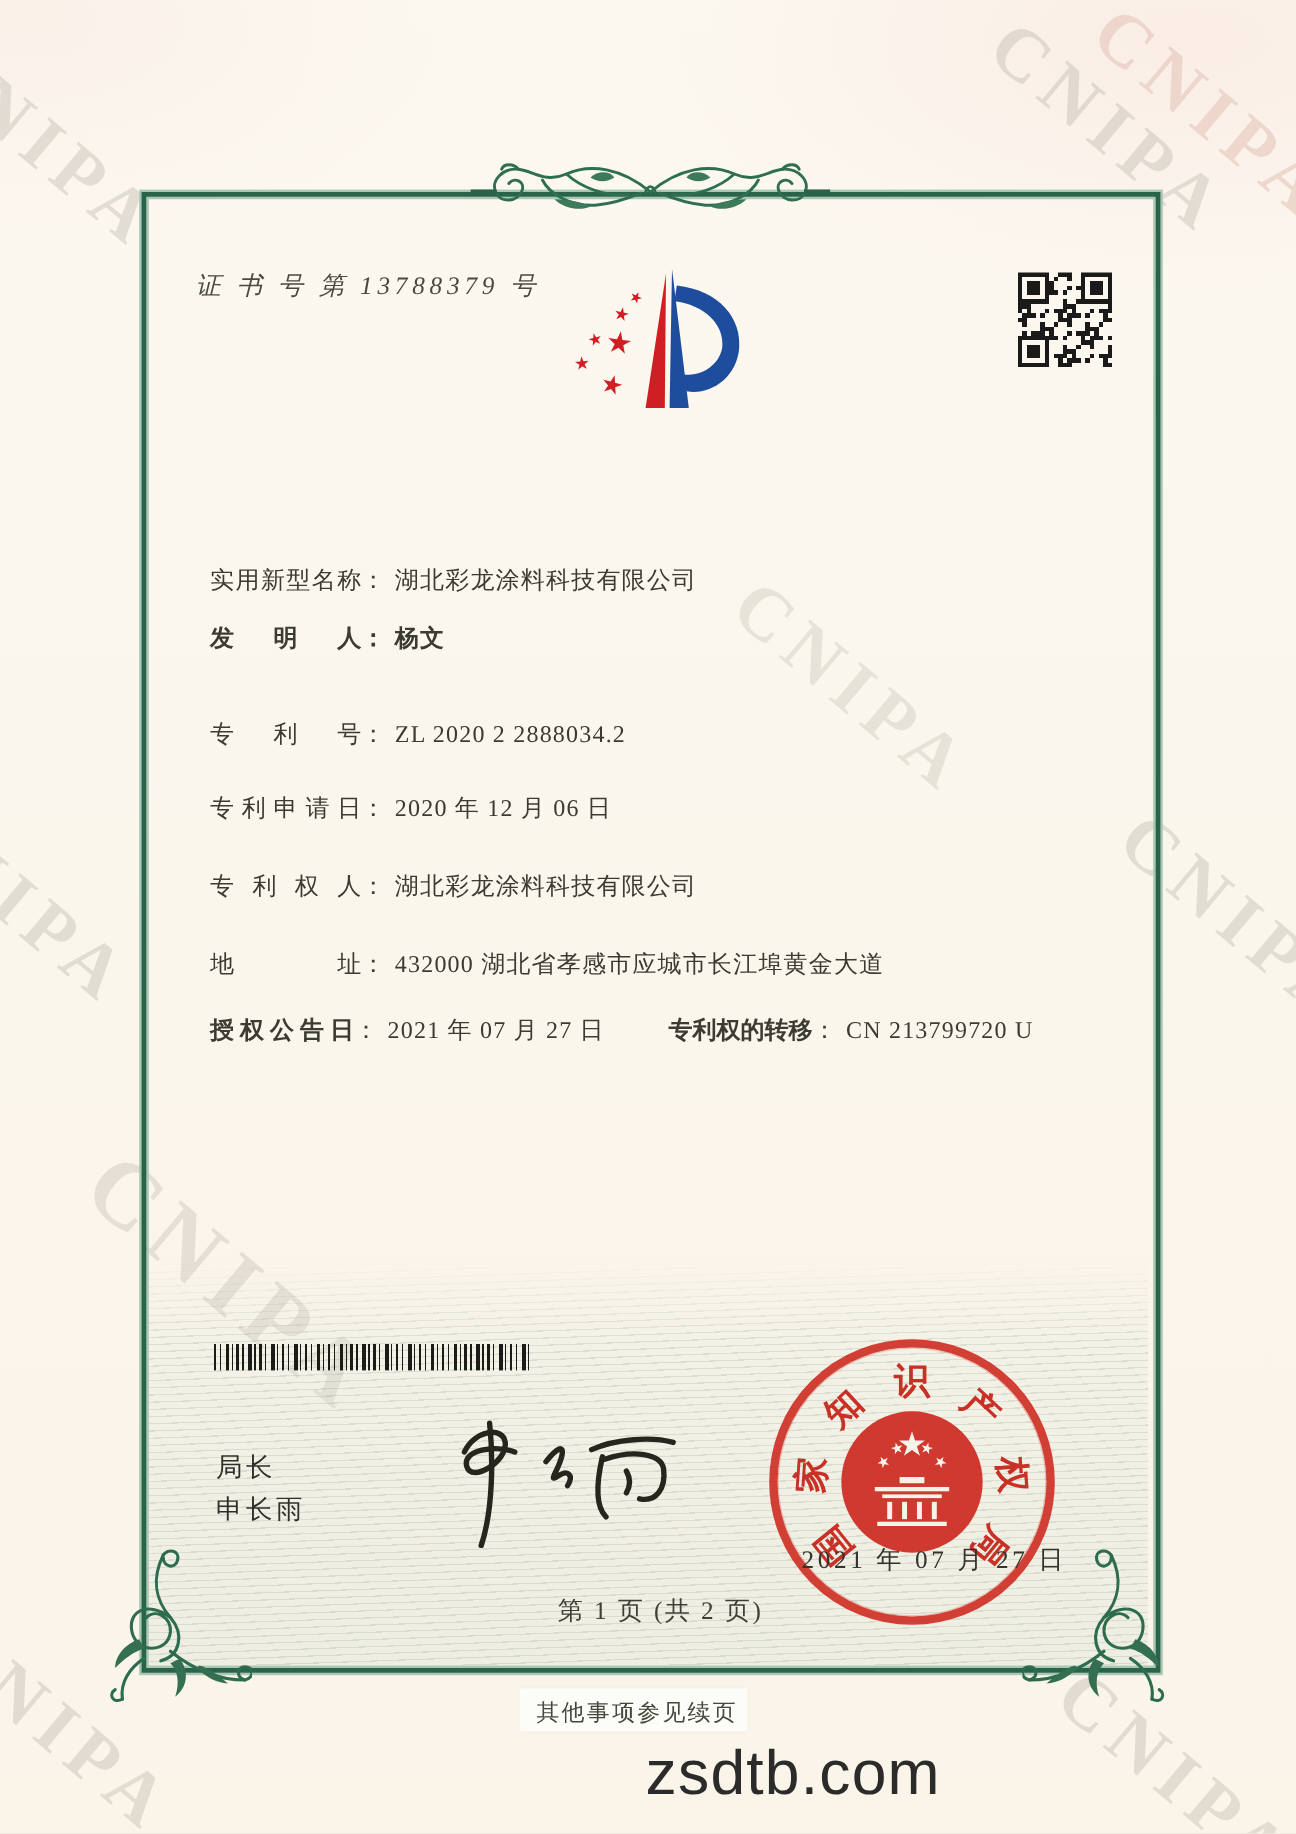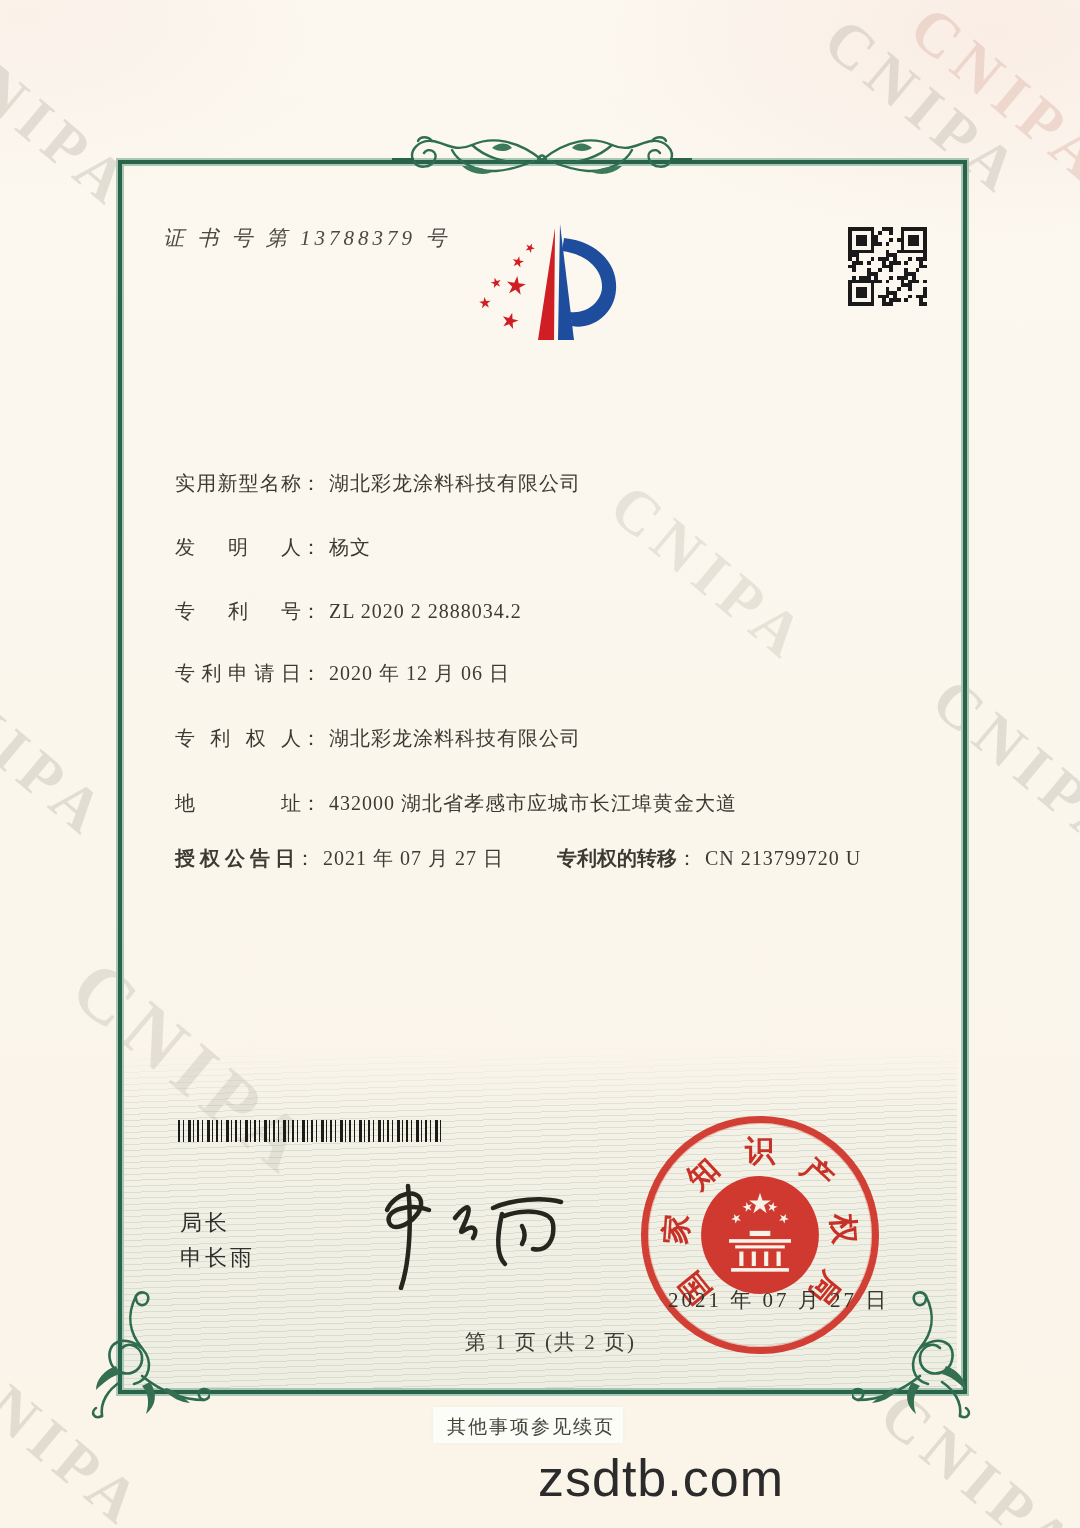--- a/index.html
+++ b/index.html
@@ -37,21 +37,21 @@
   .orn-bl{left:80px;top:1290px;}
   .orn-br{left:852px;top:1290px;transform:scaleX(-1);}
   
   .cert-no{position:absolute;left:163px;top:224px;font-size:21px;letter-spacing:4px;color:#4a4a42;z-index:4;font-style:italic;}
   .qr{position:absolute;left:848px;top:227px;width:79px;height:79px;z-index:4;}
   .logo{position:absolute;left:468px;top:220px;width:154px;height:124px;z-index:4;}
   .title{position:absolute;left:142px;top:352px;width:800px;text-align:center;
          font-size:50px;font-weight:bold;letter-spacing:7px;color:#2a2a25;z-index:4;}
   
   .row{position:absolute;left:175px;font-size:20px;color:#3c3b33;white-space:nowrap;z-index:4;}
-  .r1{top:470px;} .r2{top:534px;} .r3{top:598px;}
+  .r1{top:470px;} .r2{top:518px;font-weight:bold;} .r3{top:598px;}
   .r4{top:660px;} .r5{top:725px;} .r6{top:790px;} .r7{top:845px;}
   .flabel{display:inline-block;width:126px;text-align:justify;text-align-last:justify;vertical-align:top;}
   .fvalue{margin-left:8px;letter-spacing:1px;}
   .pair2{position:absolute;left:382px;top:0;white-space:nowrap;}
   .flabel.g{width:120px;font-weight:bold;}
   
   .paras{position:absolute;left:165px;top:882px;width:778px;z-index:4;
          font-size:20px;line-height:33px;text-align:justify;letter-spacing:.5px;color:#3e3d34;}
   .paras p{margin:0;text-indent:2em;}
   

